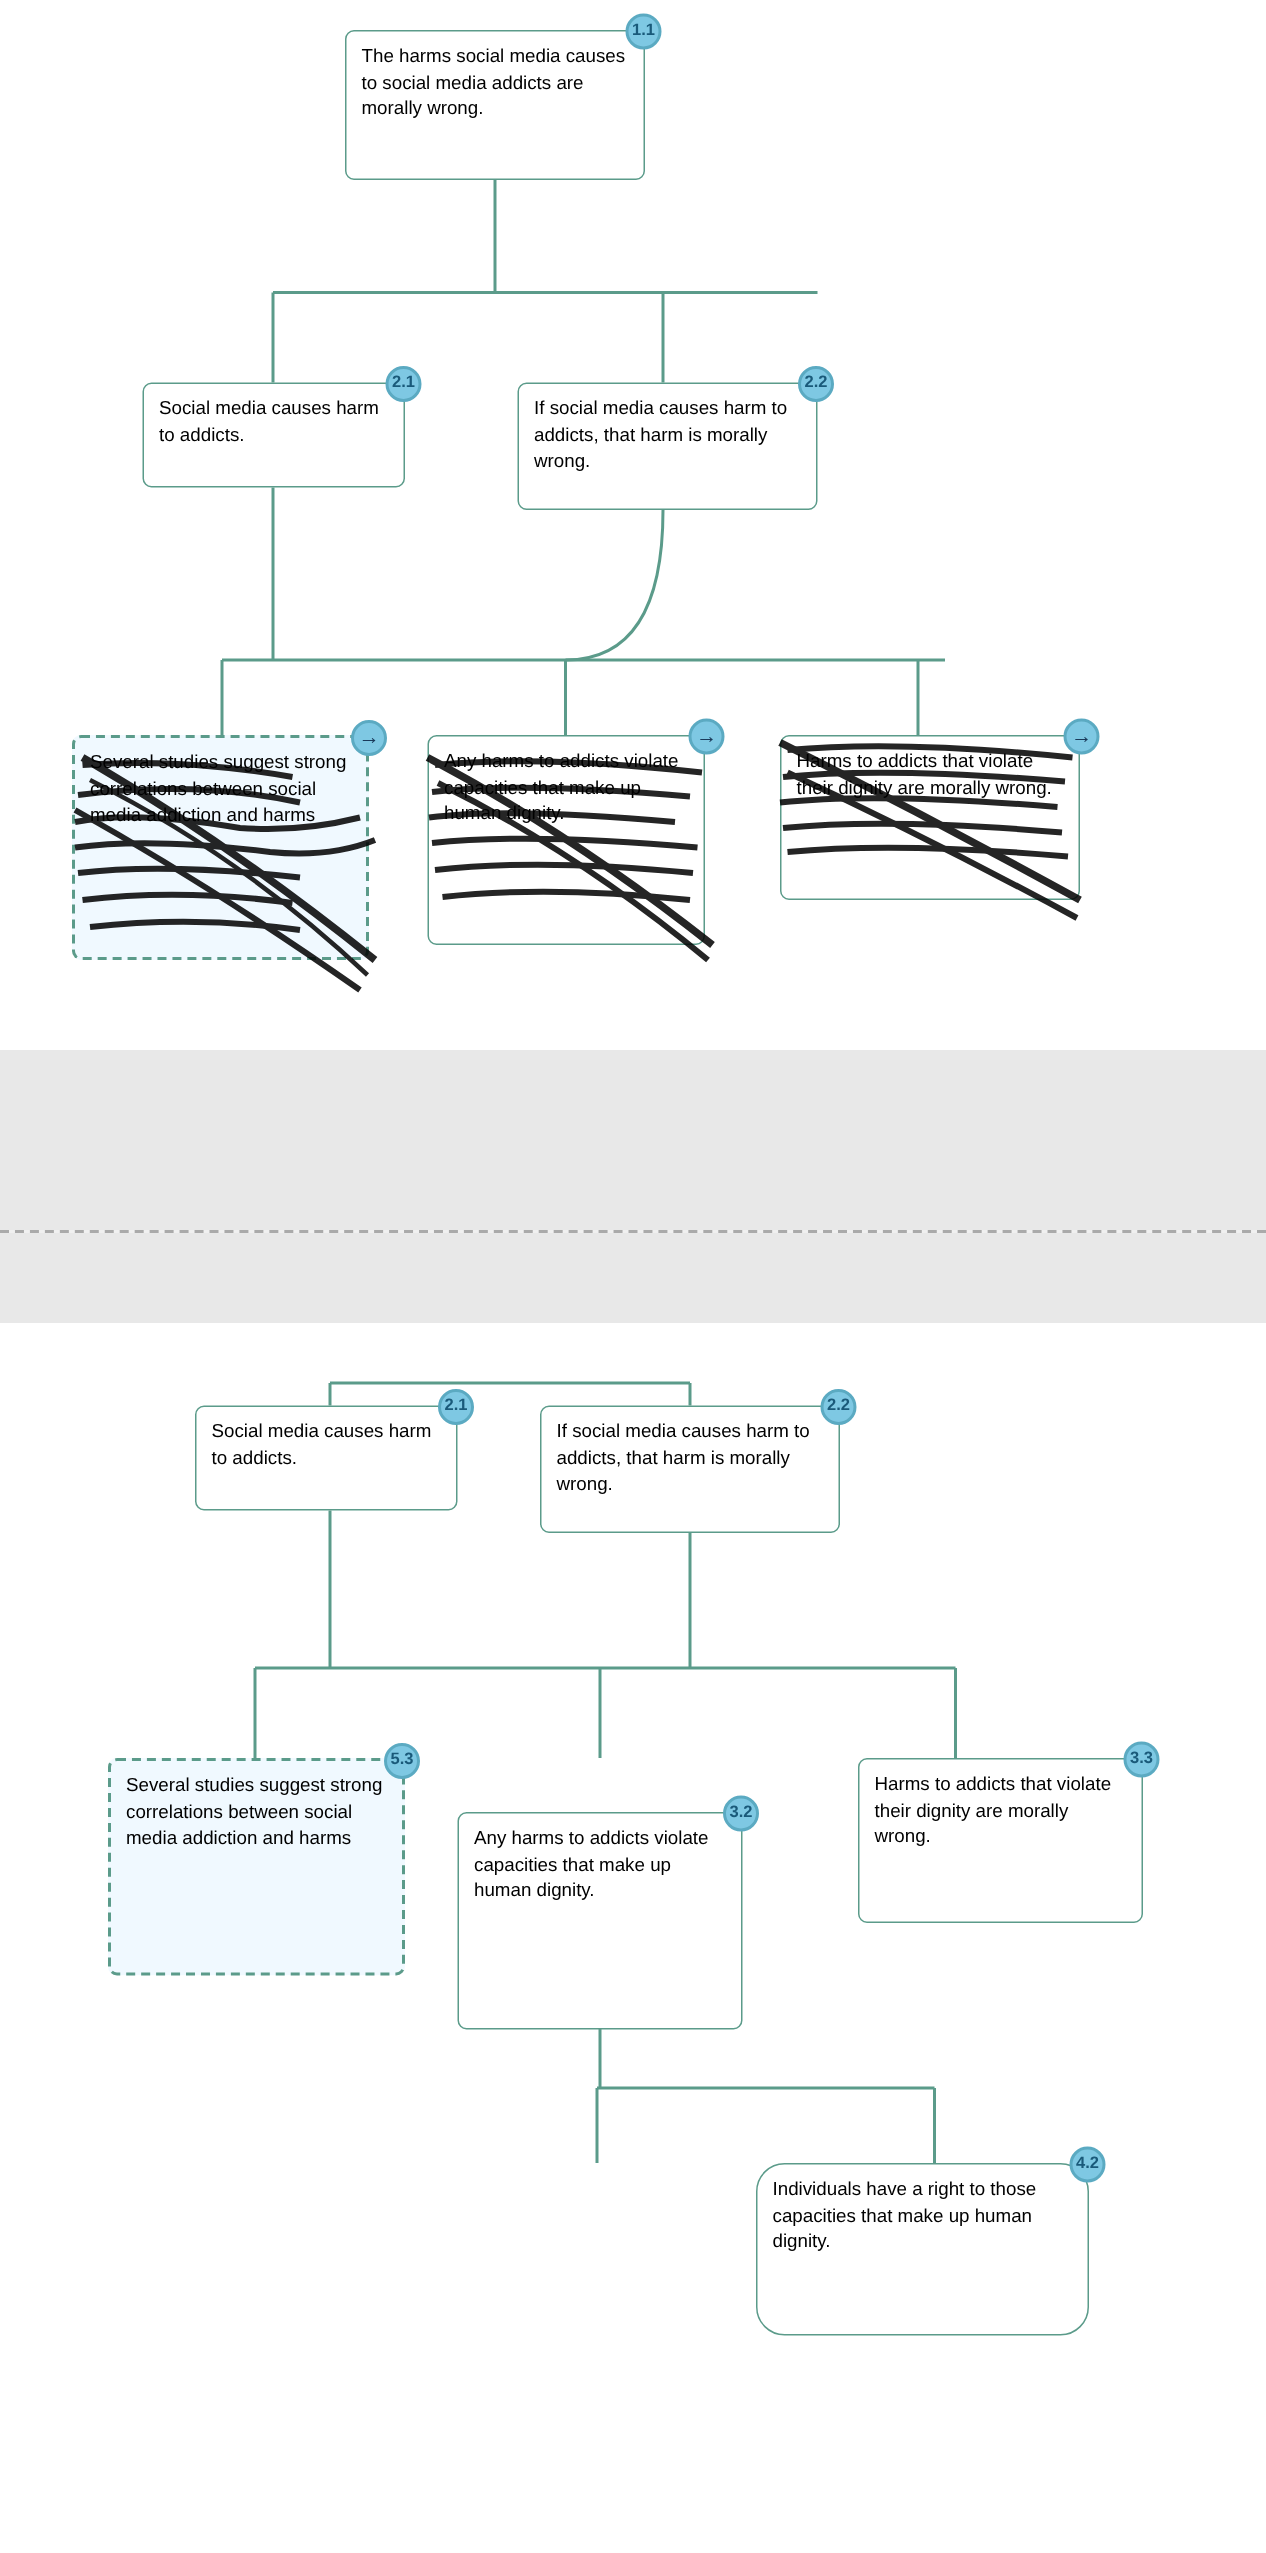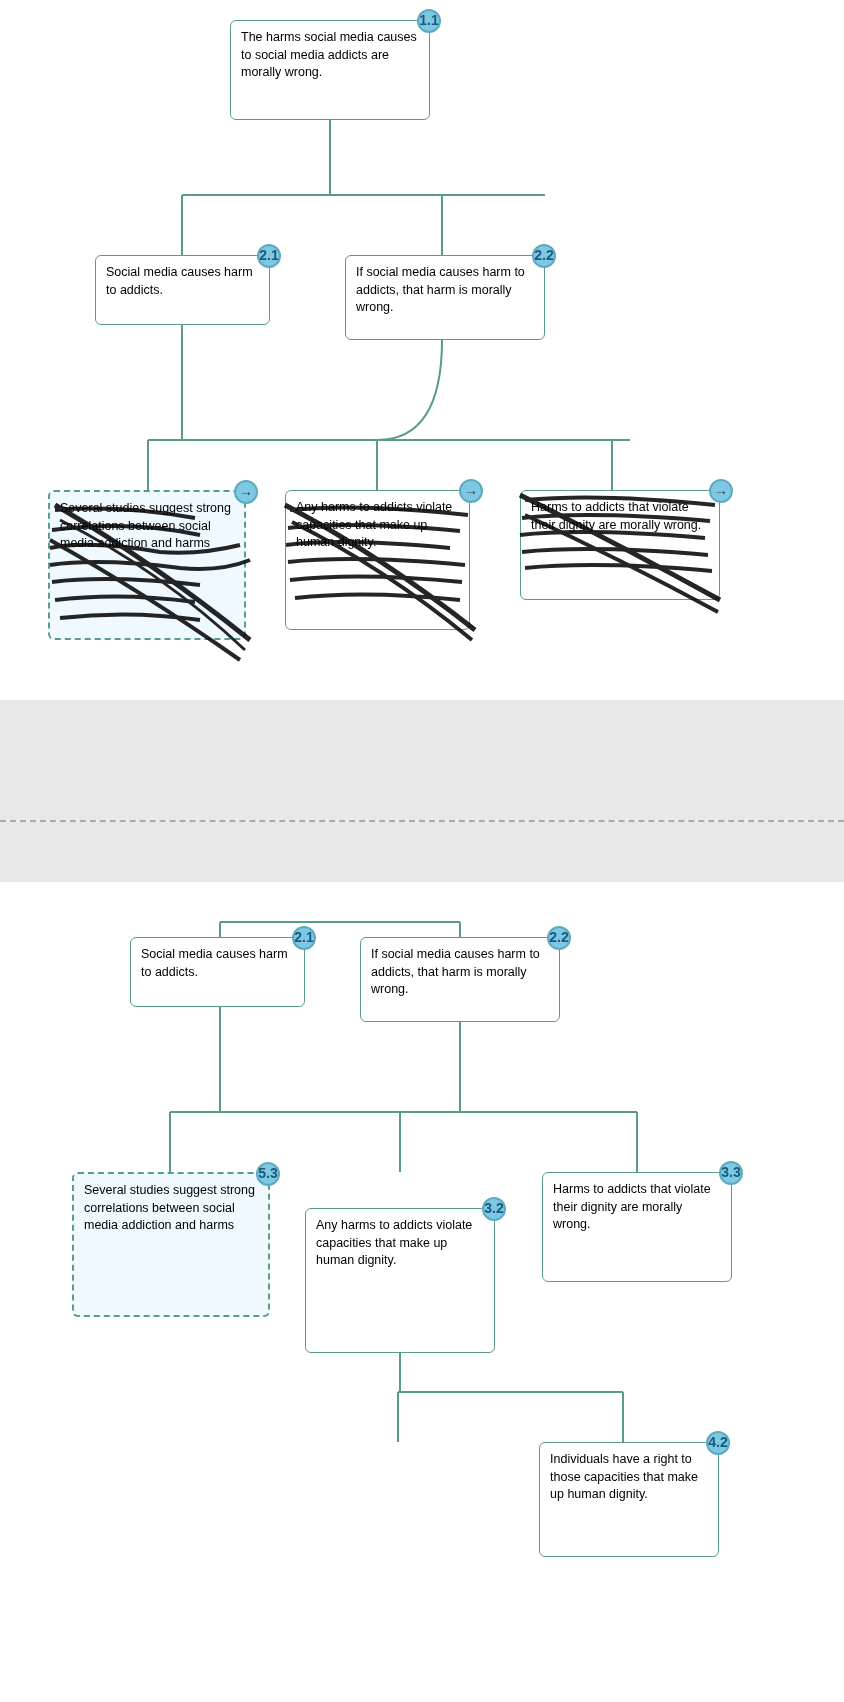--- a/index.html
+++ b/index.html
@@ -48,21 +48,21 @@
       top: -12px;
       right: -12px;
       background: #7ec8e3;
       border: 2px solid #5baac2;
       border-radius: 50%;
       width: 24px;
       height: 24px;
       display: flex;
       align-items: center;
       justify-content: center;
-      font-size: 14px;
+      font-size: 11px;
       font-weight: bold;
       color: #1a5a7a;
       z-index: 10;
     }
 
     .arrow-badge {
       position: absolute;
       top: -12px;
       right: -14px;
       background: #7ec8e3;
@@ -257,24 +257,24 @@
   <div class="node dashed" style="left:72px; top:290px; width:198px; min-height:145px;">
     <div class="badge">5.3</div>
     <span>Several studies suggest strong correlations between social media addiction and harms</span>
   </div>
 
   <div class="node" style="left:305px; top:290px; width:190px; min-height:145px;margin-top:36px;">
     <div class="badge">3.2</div>
     <span>Any harms to addicts violate capacities that make up human dignity.</span>
   </div>
 
-  <div class="node" style="left:542px; top:290px; width:190px; min-height:110px;">
+  <div class="node" style="left:572px; top:290px; width:190px; min-height:110px;">
     <div class="badge">3.3</div>
     <span>Harms to addicts that violate their dignity are morally wrong.</span>
   </div>
 
 
-  <div class="node" style="left:539px; top:560px; width:180px; min-height:115px;">
+  <div class="node" style="left:504px; top:560px; width:222px; min-height:115px;border-radius:19px;">
     <div class="badge">4.2</div>
     <span>Individuals have a right to those capacities that make up human dignity.</span>
   </div>
 
 </div>
 
 </body></html>

